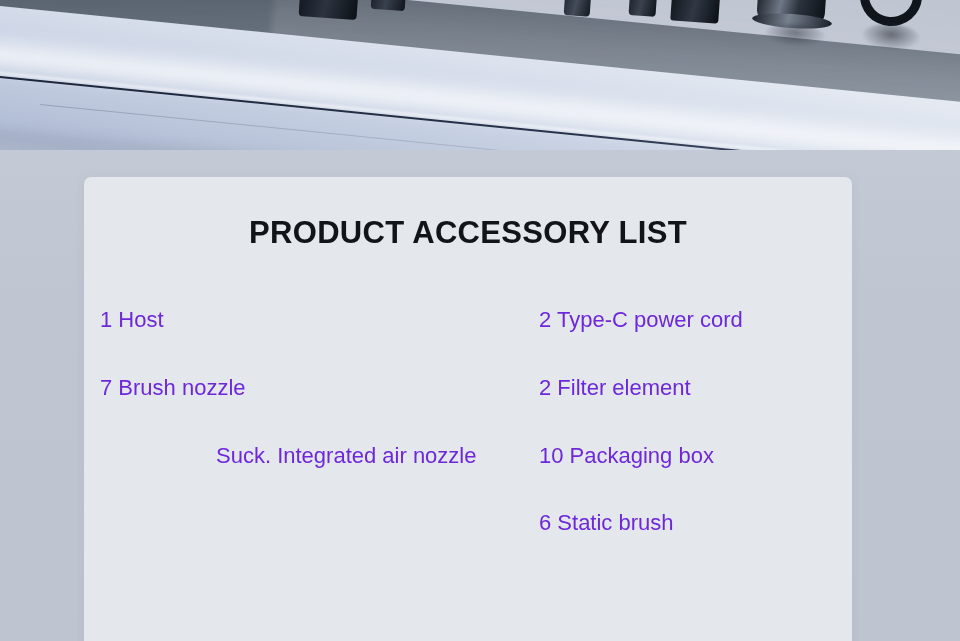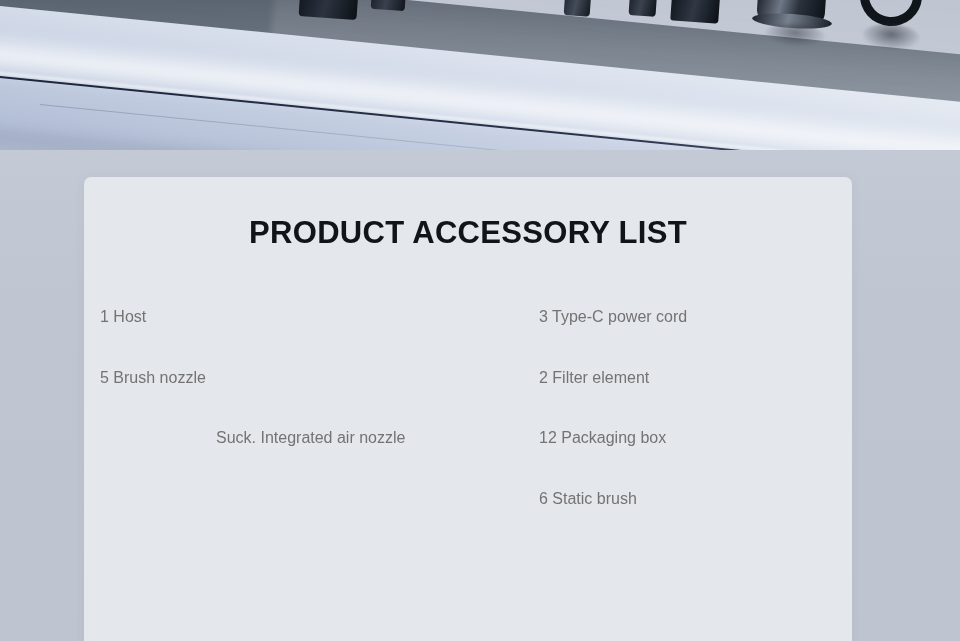--- a/index.html
+++ b/index.html
@@ -146,23 +146,23 @@
     position:absolute;
     left:0; top:130px;
     width:100%;
     display:flex;
   }
   .col{ position:relative; }
   .col-left{ width:455px; padding-left:16px; }
   .col-right{ width:313px; }
 
   .item{
-    font-size:16px;
+    font-size:22px;
     font-weight:300;
-    color:#737373;
+    color:#6d28d9;
     line-height:1.22;
     margin-bottom:41px;
     white-space:nowrap;
   }
   .item:last-child{ margin-bottom:0; }
   .item .line2{
     display:block;
     padding-left:116px;
     margin-top:1px;
   }
@@ -198,29 +198,29 @@
   <div class="lower-bg"></div>
 
   <div class="card">
 
     <div class="card-title">PRODUCT ACCESSORY LIST</div>
 
     <div class="columns">
 
       <div class="col col-left">
         <div class="item">1 Host</div>
-        <div class="item">5 Brush nozzle</div>
+        <div class="item">7 Brush nozzle</div>
         <div class="item">
           <span class="line2">Suck. Integrated air nozzle</span>
         </div>
       </div>
 
       <div class="col col-right">
-        <div class="item">3 Type-C power cord</div>
+        <div class="item">2 Type-C power cord</div>
         <div class="item">2 Filter element</div>
-        <div class="item">12 Packaging box</div>
+        <div class="item">10 Packaging box</div>
         <div class="item">6 Static brush</div>
       </div>
 
     </div>
   </div>
 
 </div>
 
 </body></html>

